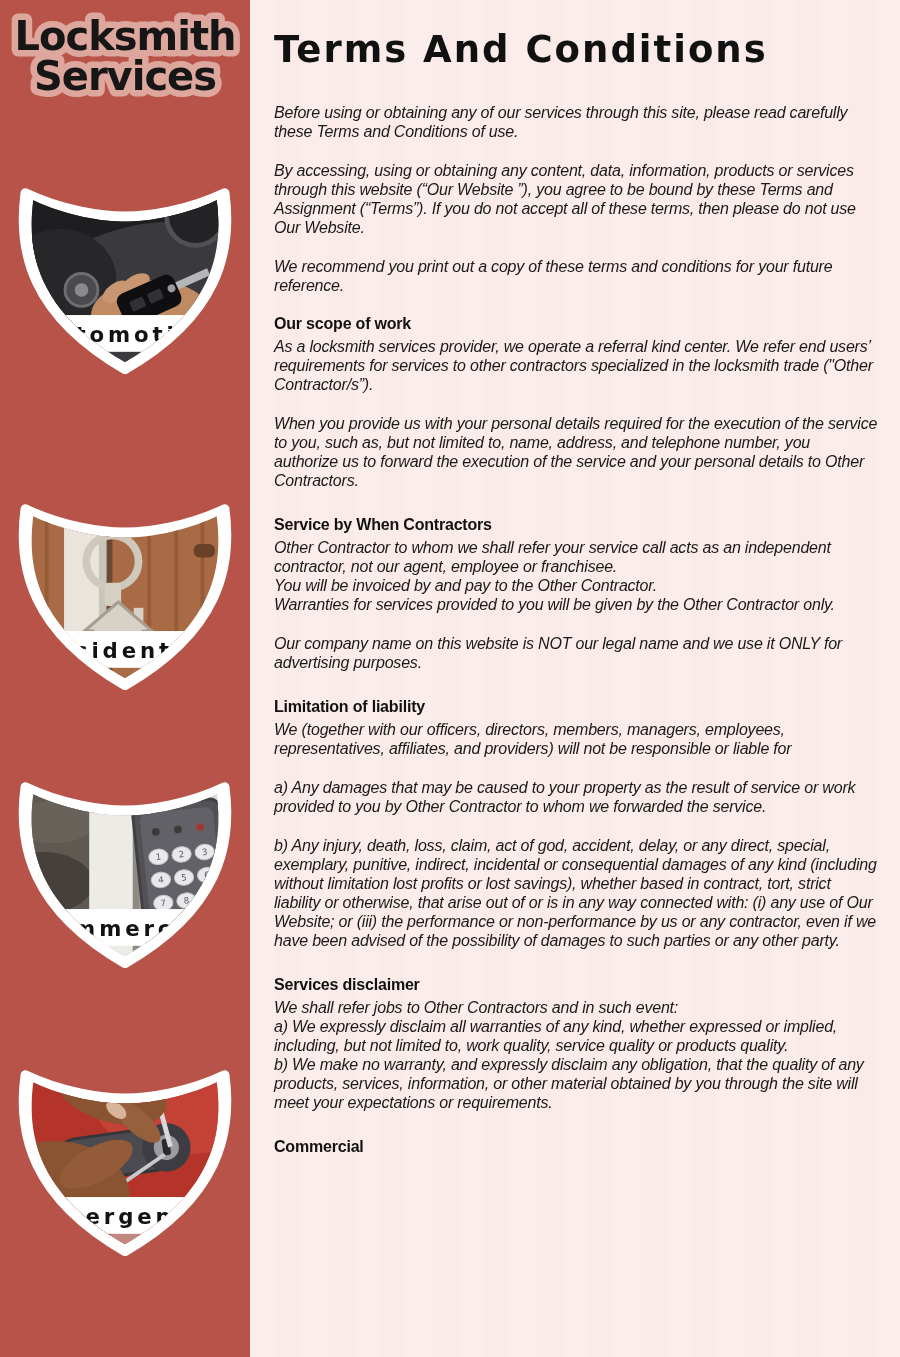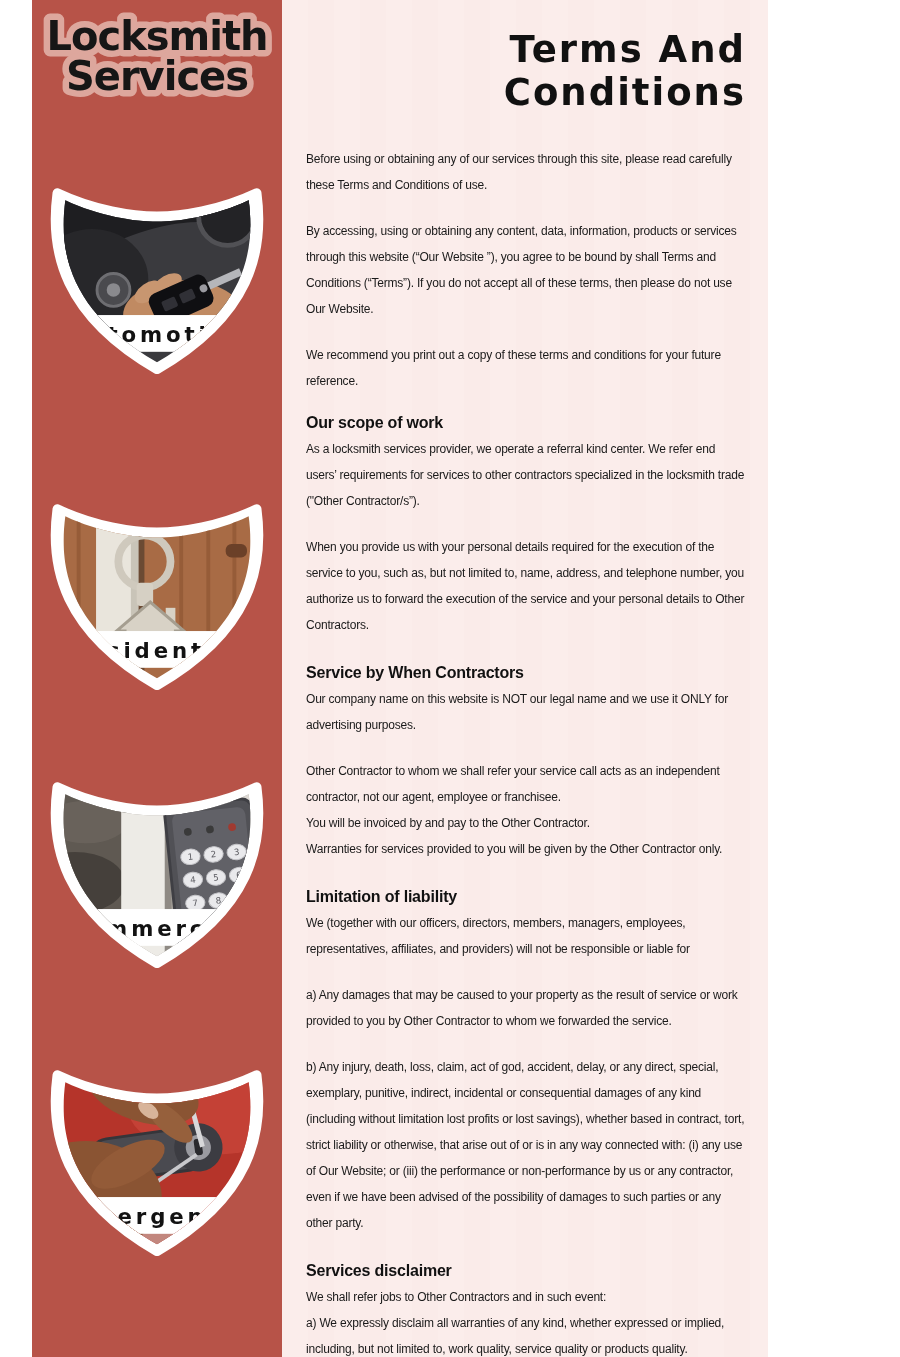--- a/index.html
+++ b/index.html
@@ -1,19 +1,19 @@
 <!DOCTYPE html>
 <html><head>
 <meta charset="utf-8">
 <title>Terms And Conditions</title>
 <style>
   * { margin:0; padding:0; box-sizing:border-box; }
   html,body { width:900px; }
   body { font-family:"Liberation Sans", sans-serif; }
-  .page { width:736px; height:1357px; display:flex; overflow:hidden; background:#fbedeb;margin-left:32px; }
+  .page { width:900px; height:1357px; display:flex; overflow:hidden; background:#fbedeb; }
 
   
   .sidebar { width:250px; flex:0 0 250px; background:#b75348; height:100%; }
   .logo-wrap { margin:10px 4px 0 4px; }
   .logo-wrap svg { display:block; width:242px; height:96px; }
   .logo-text { font-family:"DejaVu Sans", sans-serif; font-weight:800; font-size:40px;
                fill:#161616; stroke:#dda79d; stroke-width:13px; stroke-linejoin:round;
                paint-order:stroke; letter-spacing:-1px; }
   .badges { margin-top:62px; }
   .badge { margin:0 4px; }
@@ -21,23 +21,23 @@
   .badge:nth-of-type(3) { margin-top:70px; }
   .badge:nth-of-type(4) { margin-top:80px; }
   .badge svg { display:block; width:242px; height:208px; }
   .badge-label { font-family:"DejaVu Sans", sans-serif; font-weight:800; font-size:22px;
                  letter-spacing:4px; fill:#121212; }
 
   
   .content { flex:1; padding:24px 22px 0 24px;
              background:repeating-linear-gradient(90deg,#fbedeb 0 26px,#faebe9 26px 52px); }
   h1 { font-family:"DejaVu Sans", sans-serif; font-weight:800; font-size:37px;
-       letter-spacing:2px; color:#111; text-align:right; margin:4px 0 32px 0; }
-  .content p { font-size:12px; line-height:26px; letter-spacing:-0.2px; color:#1a1a1a;
-               margin:0 0 20px 0; white-space:pre-line; }
+       letter-spacing:2px; color:#111; text-align:left; margin:4px 0 32px 0; }
+  .content p { font-size:16px; line-height:19px; letter-spacing:-0.2px; color:#1a1a1a;
+               margin:0 0 20px 0; white-space:pre-line;font-style:italic; }
   h2 { font-size:16px; font-weight:700; color:#111; letter-spacing:-0.2px; margin:26px 0 4px 0; }
   section:first-of-type h2 { margin-top:6px; }
 </style>
 </head>
 <body>
 
 <div class="page">
 
   <aside class="sidebar">
 
@@ -204,38 +204,38 @@
         </svg>
       </div>
 
     </div>
   </aside>
 
   <main class="content">
     <h1>Terms And Conditions</h1>
 
     <p>Before using or obtaining any of our services through this site, please read carefully these Terms and Conditions of use.</p>
-    <p>By accessing, using or obtaining any content, data, information, products or services through this website (“Our Website ”), you agree to be bound by shall Terms and Conditions (“Terms”). If you do not accept all of these terms, then please do not use Our Website.</p>
+    <p>By accessing, using or obtaining any content, data, information, products or services through this website (“Our Website ”), you agree to be bound by these Terms and Assignment (“Terms”). If you do not accept all of these terms, then please do not use Our Website.</p>
     <p>We recommend you print out a copy of these terms and conditions for your future reference.</p>
 
     <section>
       <h2>Our scope of work</h2>
       <p>As a locksmith services provider, we operate a referral kind center. We refer end users’ requirements for services to other contractors specialized in the locksmith trade ("Other Contractor/s”).</p>
     </section>
 
     <section>
       <p>When you provide us with your personal details required for the execution of the service to you, such as, but not limited to, name, address, and telephone number, you authorize us to forward the execution of the service and your personal details to Other Contractors.</p>
     </section>
 
     <section>
       <h2>Service by When Contractors</h2>
-      <p>Our company name on this website is NOT our legal name and we use it ONLY for advertising purposes.</p>
       <p>Other Contractor to whom we shall refer your service call acts as an independent contractor, not our agent, employee or franchisee.
 You will be invoiced by and pay to the Other Contractor.
 Warranties for services provided to you will be given by the Other Contractor only.</p>
+      <p>Our company name on this website is NOT our legal name and we use it ONLY for advertising purposes.</p>
     </section>
 
     <section>
       <h2>Limitation of liability</h2>
       <p>We (together with our officers, directors, members, managers, employees, representatives, affiliates, and providers) will not be responsible or liable for</p>
       <p>a) Any damages that may be caused to your property as the result of service or work provided to you by Other Contractor to whom we forwarded the service.</p>
       <p>b) Any injury, death, loss, claim, act of god, accident, delay, or any direct, special, exemplary, punitive, indirect, incidental or consequential damages of any kind (including without limitation lost profits or lost savings), whether based in contract, tort, strict liability or otherwise, that arise out of or is in any way connected with: (i) any use of Our Website; or (iii) the performance or non-performance by us or any contractor, even if we have been advised of the possibility of damages to such parties or any other party.</p>
     </section>
 
     <section>

